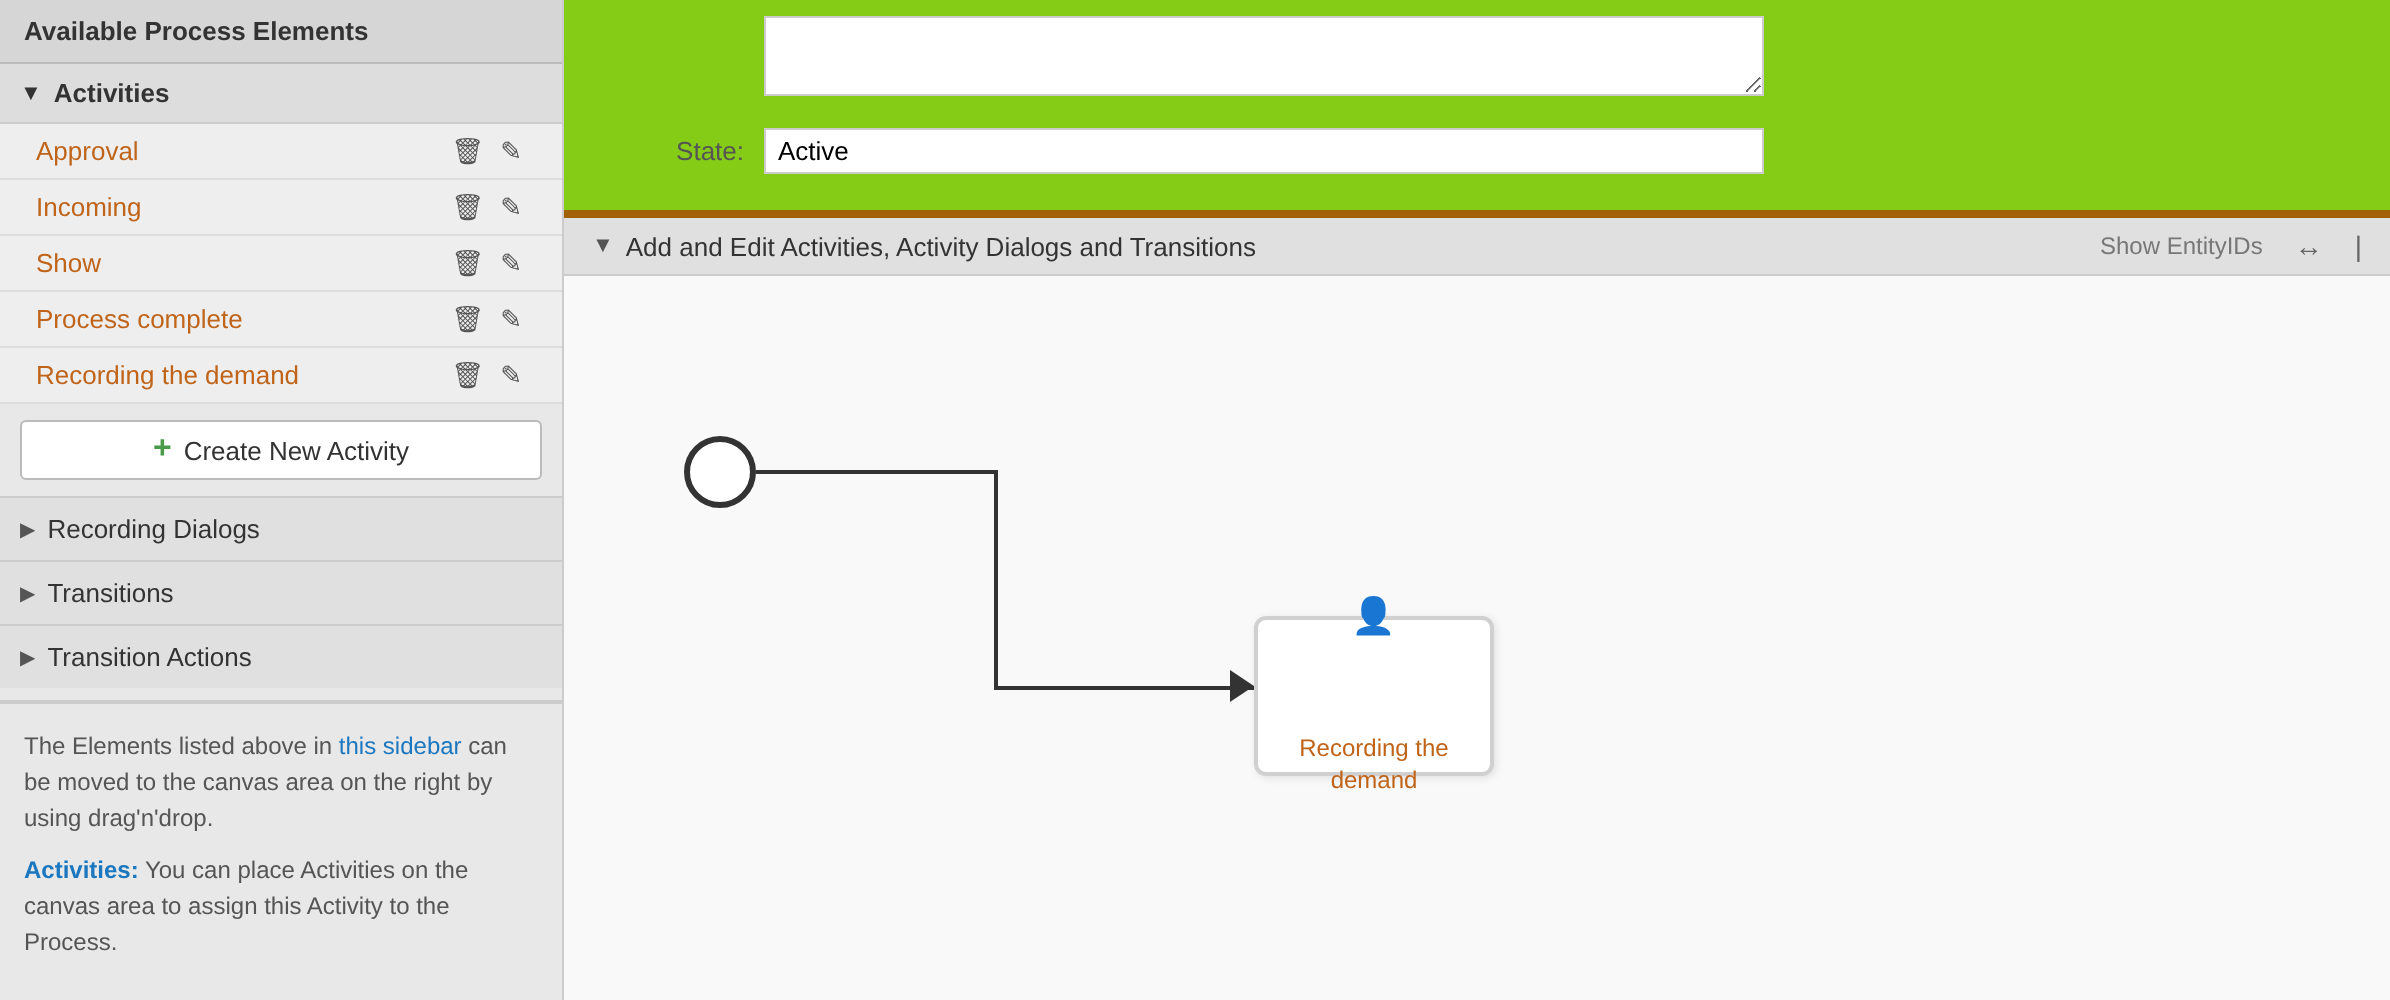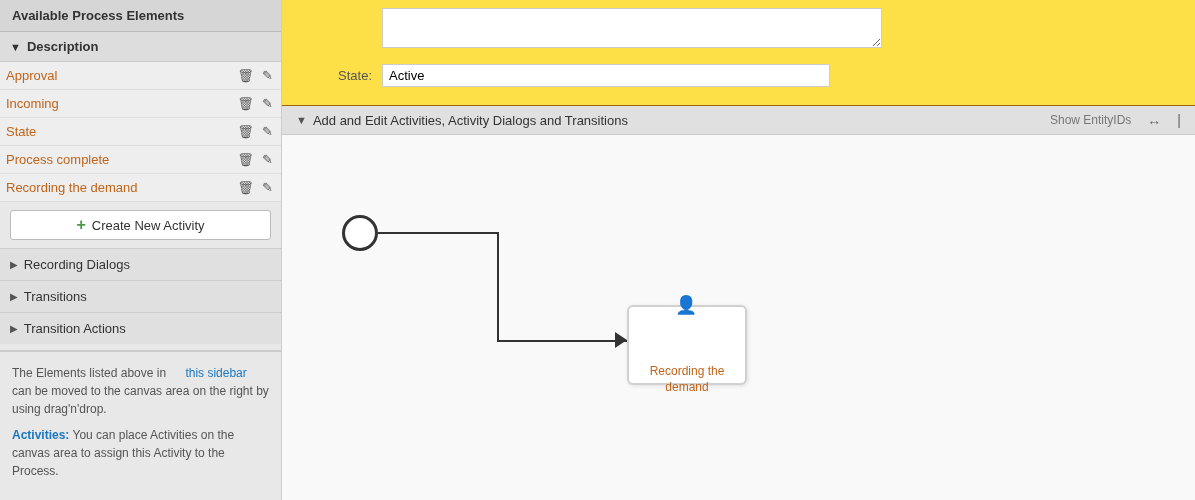--- a/index.html
+++ b/index.html
@@ -54,21 +54,21 @@
     .activity-list {
       list-style: none;
       padding: 0;
       margin: 0;
     }
 
     .activity-item {
       display: flex;
       align-items: center;
       justify-content: space-between;
-      padding: 5px 6px;
+      padding: 5px 18px;
       border-bottom: 1px solid #ddd;
       background: #eee;
     }
 
     .activity-link {
       color: #c0641a;
       text-decoration: none;
       cursor: pointer;
       font-size: 13px;
     }
@@ -157,23 +157,23 @@
     
     #main {
       flex: 1;
       display: flex;
       flex-direction: column;
       overflow: hidden;
       background: #f5f5f5;
     }
 
     .top-form {
-      background: #fde047;
+      background: #84cc16;
       padding: 0 20px 10px 20px;
-      border-bottom: 1px solid #a16207;
+      border-bottom: 4px solid #a16207;
     }
 
     .form-row {
       display: flex;
       align-items: center;
       padding: 8px 0;
     }
 
     .form-label {
       width: 80px;
@@ -186,21 +186,21 @@
     .form-textarea {
       width: 500px;
       height: 40px;
       border: 1px solid #ccc;
       padding: 4px 6px;
       font-size: 12px;
       resize: vertical;
     }
 
     .form-input {
-      width: 448px;
+      width: 500px;
       padding: 3px 6px;
       border: 1px solid #ccc;
       font-size: 13px;
       background: #fff;
     }
 
     
     .canvas-section {
       flex: 1;
       display: flex;
@@ -336,41 +336,41 @@
     }
   </style>
 </head>
 <body>
 
 <div id="sidebar">
   <div class="sidebar-title">Available Process Elements</div>
 
   <div class="section-header">
     <span class="arrow">▼</span>
-    <span>Description</span>
+    <span>Activities</span>
   </div>
 
 
   <ul class="activity-list">
     <li class="activity-item">
       <span class="activity-link">Approval</span>
       <div class="activity-icons">
         <button class="icon-btn" title="Delete">🗑</button>
         <button class="icon-btn" title="Edit">✎</button>
       </div>
     </li>
     <li class="activity-item">
       <span class="activity-link">Incoming</span>
       <div class="activity-icons">
         <button class="icon-btn" title="Delete">🗑</button>
         <button class="icon-btn" title="Edit">✎</button>
       </div>
     </li>
     <li class="activity-item">
-      <span class="activity-link">State</span>
+      <span class="activity-link">Show</span>
       <div class="activity-icons">
         <button class="icon-btn" title="Delete">🗑</button>
         <button class="icon-btn" title="Edit">✎</button>
       </div>
     </li>
     <li class="activity-item">
       <span class="activity-link">Process complete</span>
       <div class="activity-icons">
         <button class="icon-btn" title="Delete">🗑</button>
         <button class="icon-btn" title="Edit">✎</button>
@@ -406,21 +406,21 @@
 
   <div class="collapsible-section">
     <div class="collapsible-header">
       <span class="arrow-right">▶</span>
       <span>Transition Actions</span>
     </div>
   </div>
 
   <div class="description-section">
     <p class="description-text">
-      The Elements listed above in <span style="color:#1a77c0;margin-left:16px;">this sidebar</span> can be moved to the canvas area on the right by using drag'n'drop.
+      The Elements listed above in <span style="color:#1a77c0;">this sidebar</span> can be moved to the canvas area on the right by using drag'n'drop.
     </p>
     <p class="description-text">
       <span class="description-bold">Activities:</span> You can place Activities on the canvas area to assign this Activity to the Process.
     </p>
   </div>
 </div>
 
 <div id="main">
 
   <div class="top-form">

